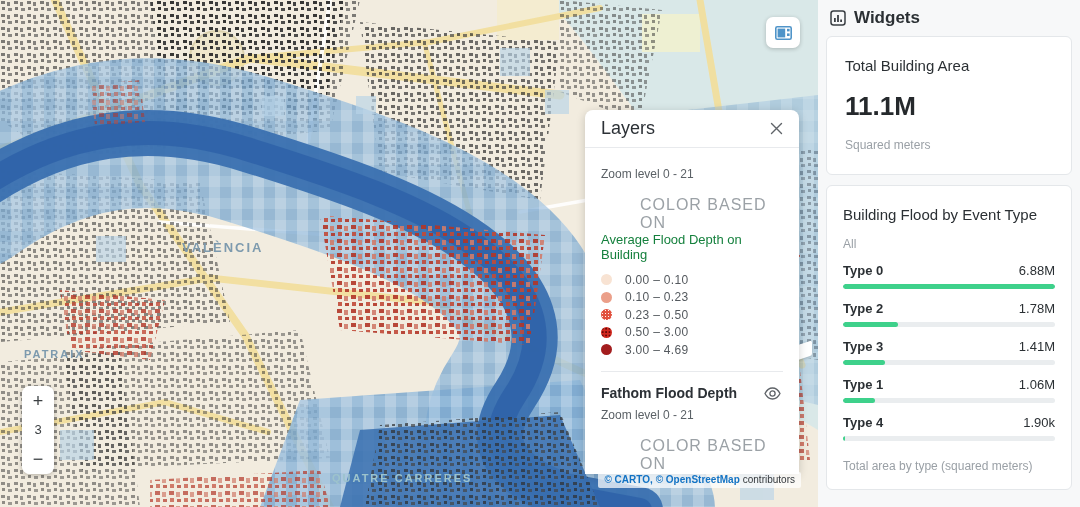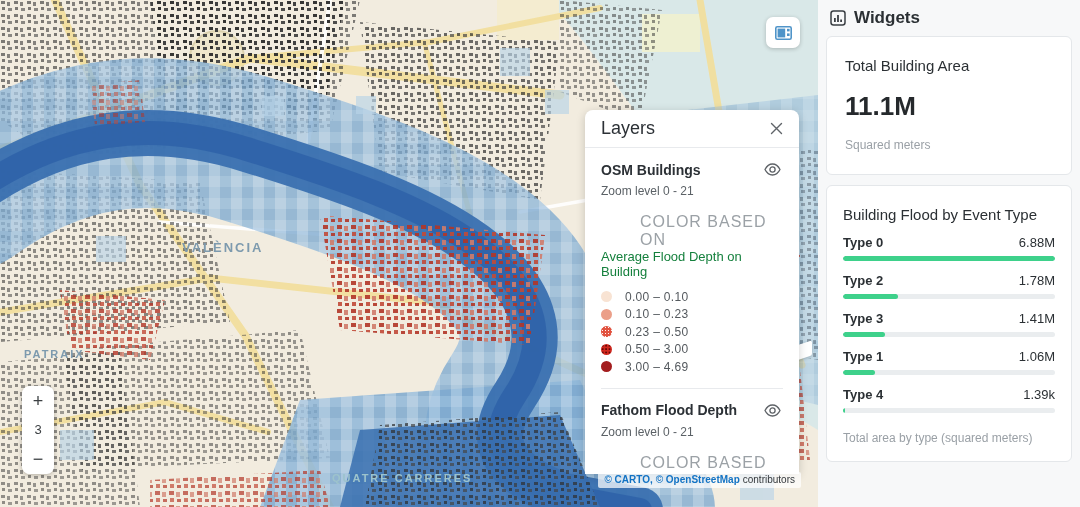--- a/index.html
+++ b/index.html
@@ -196,29 +196,20 @@
     <div class="lp-header">
       <span class="lp-title">Layers</span>
       <button class="lp-close">
         <svg width="13" height="13" viewBox="0 0 13 13">
           <path d="M1.5,1.5 L11.5,11.5 M11.5,1.5 L1.5,11.5" stroke="#5f6368" stroke-width="1.4" stroke-linecap="round"></path>
         </svg>
       </button>
     </div>
 
     <div class="lp-section">
-      <div class="lp-row1">
-        <span class="lp-layer-name">OSM Buildings</span>
-        <button class="eye-btn">
-          <svg width="17" height="13" viewBox="0 0 17 13">
-            <path d="M1,6.5 C3,2.5 6,1 8.5,1 C11,1 14,2.5 16,6.5 C14,10.5 11,12 8.5,12 C6,12 3,10.5 1,6.5 Z" fill="none" stroke="#5f6368" stroke-width="1.3"></path>
-            <circle cx="8.5" cy="6.5" r="2.6" fill="none" stroke="#5f6368" stroke-width="1.3"></circle>
-          </svg>
-        </button>
-      </div>
       <div class="lp-zoom">Zoom level 0 - 21</div>
       <div class="lp-cbo">COLOR BASED ON</div>
       <div class="lp-attr">Average Flood Depth on Building</div>
       <div class="lp-legend">
         <div class="lp-legend-row">
           <span class="lp-dot" style="background-color: rgb(248, 227, 211);"></span>
           <span class="lp-range">0.00 – 0.10</span>
         </div>
         <div class="lp-legend-row">
           <span class="lp-dot" style="background-color: rgb(235, 159, 137);"></span>
@@ -274,20 +265,21 @@
     </div>
 
     <div class="card card1">
       <div class="card-title">Total Building Area</div>
       <div class="big-value">11.1M</div>
       <div class="unit">Squared meters</div>
     </div>
 
     <div class="card card2">
       <div class="card-title">Building Flood by Event Type</div>
+      <div class="filter-label">All</div>
 
       <div class="cat-row">
         <div class="cat-line">
           <span class="cat-label">Type 0</span>
           <span class="cat-value">6.88M</span>
         </div>
         <div class="bar-track">
           <div class="bar-fill" style="background-color: rgb(62, 209, 139); width: 100%;"></div>
         </div>
       </div>
@@ -318,21 +310,21 @@
           <span class="cat-value">1.06M</span>
         </div>
         <div class="bar-track">
           <div class="bar-fill" style="background-color: rgb(62, 209, 139); width: 15%;"></div>
         </div>
       </div>
 
       <div class="cat-row">
         <div class="cat-line">
           <span class="cat-label">Type 4</span>
-          <span class="cat-value">1.39k</span>
+          <span class="cat-value">1.90k</span>
         </div>
         <div class="bar-track">
           <div class="bar-fill" style="background-color: rgb(62, 209, 139); width: 1%;"></div>
         </div>
       </div>
 
       <div class="card-footer">Total area by type (squared meters)</div>
     </div>
   </div>
 </div>

